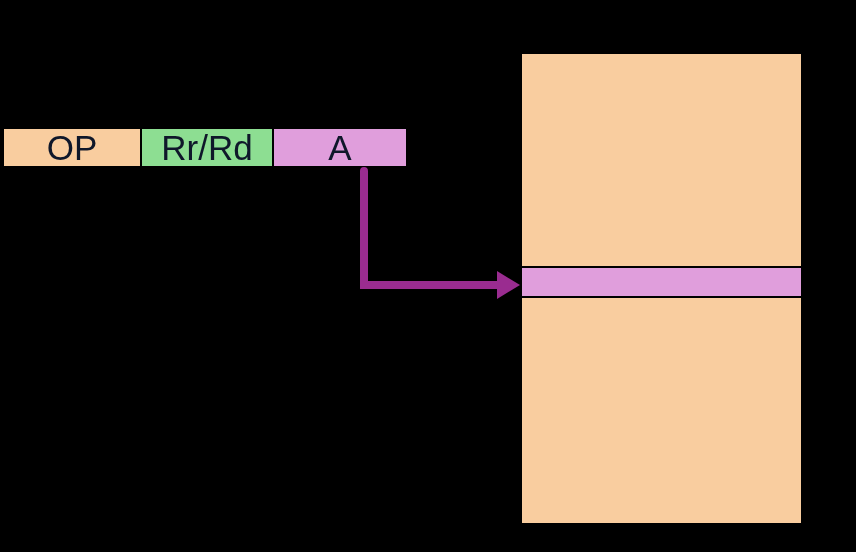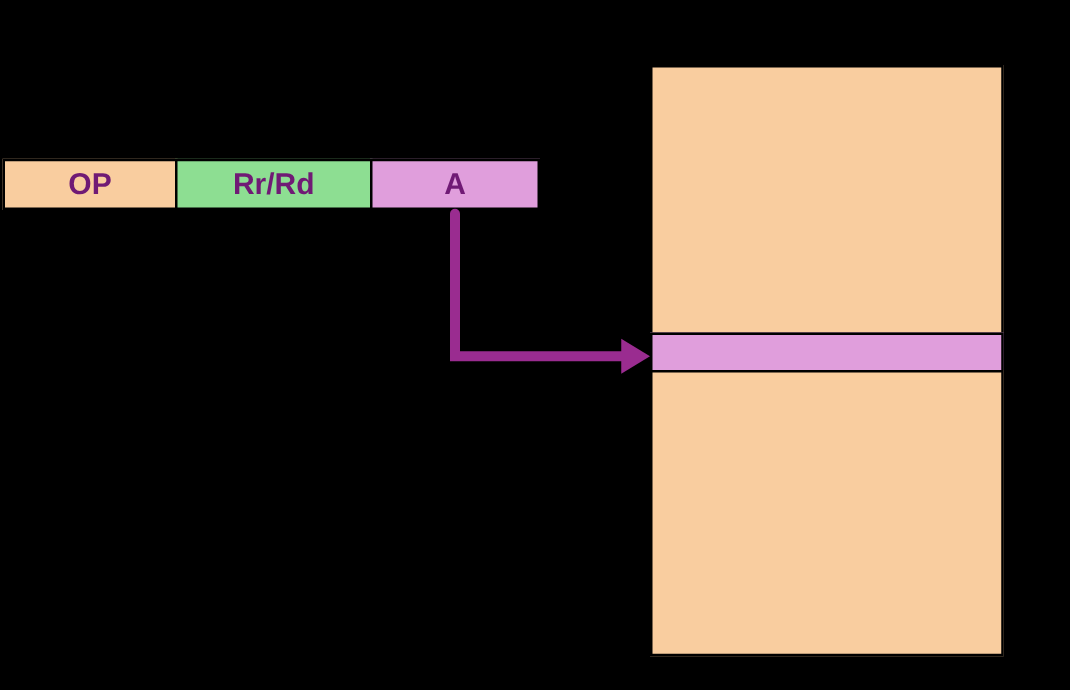--- a/index.html
+++ b/index.html
@@ -29,28 +29,27 @@
   .field {
     box-sizing: border-box;
     border: 2px solid #000000;
     display: flex;
     align-items: center;
     justify-content: center;
     height: 41px;
   }
   .field + .field { margin-left: -2px; }
   .field-op    { width: 140px; }
-  .field-rrrd  { width: 158px; }
+  .field-rrrd  { width: 134px; }
   .field-a     { width: 136px; }
   .field-label {
-    color: #701a75;
-    font-size: 24px;
+    color: #0f172a;
+    font-size: 35px;
     line-height: 1;
     white-space: nowrap;
-    font-weight: bold;
   }
 
   
   .memory-block {
     position: absolute;
     left: 520px;
     top: 52px;
     width: 283px;
   }
   .mem-region, .mem-cell {

